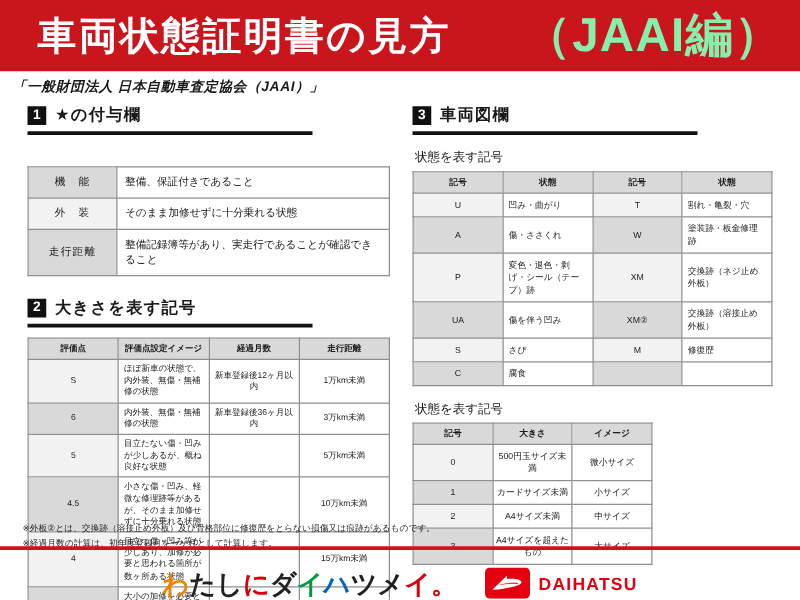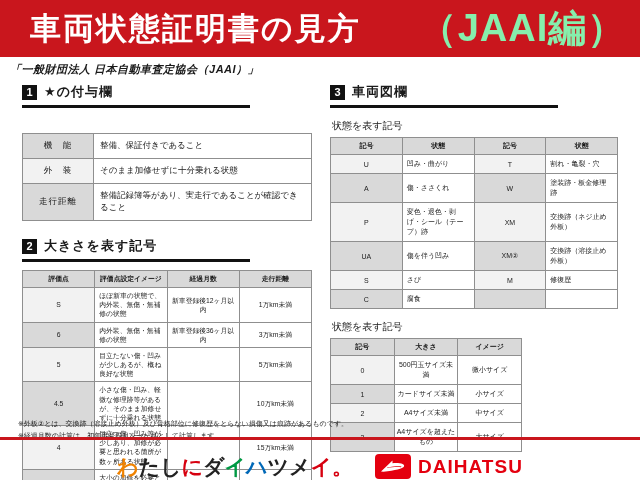--- a/index.html
+++ b/index.html
@@ -69,21 +69,21 @@
   #s3-sizes tbody tr:nth-child(odd) td:first-child{background:#f2f2f2;}
   #s3-sizes tbody tr:nth-child(even) td:first-child{background:#d9d9d9;}
   
   .notes{position:absolute;left:18px;top:418px;font-size:7px;line-height:1.65;color:#222;}
   
   .red-rule{position:absolute;left:0;top:437px;width:640px;height:3px;background:#c9161d;}
   .footer{position:absolute;left:0;top:441px;width:640px;height:51px;
     display:flex;align-items:center;justify-content:center;gap:22px;}
   .slogan{font-size:21px;font-weight:bold;letter-spacing:0;white-space:nowrap;}
   .brand-lockup{display:flex;align-items:center;gap:7px;}
-  .brand-text{color:#e4000f;font-size:19px;font-weight:bold;letter-spacing:1px;}
+  .brand-text{color:#e4000f;font-size:14px;font-weight:bold;letter-spacing:1px;}
 </style>
 </head>
 <body>
 
 <div class="page">
 
   <div class="top-banner">
     <span class="main-title">車両状態証明書の見方</span>
     <span class="edition">（JAAI編）</span>
   </div>

